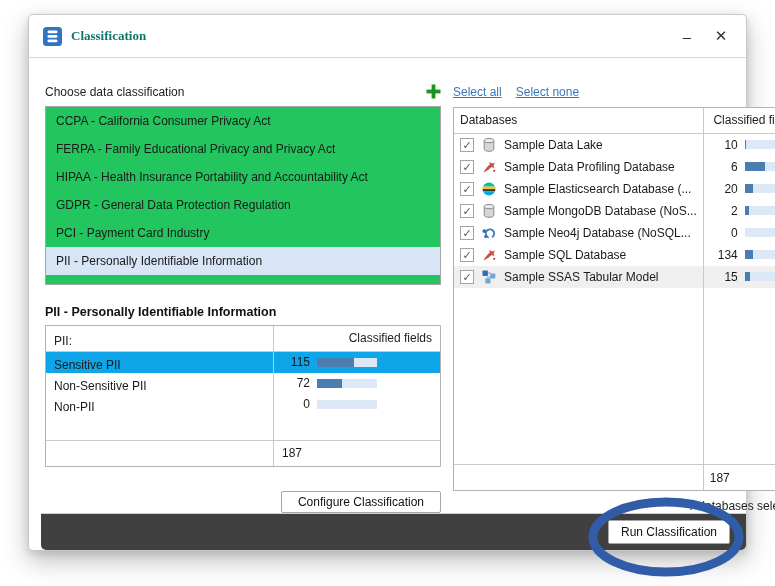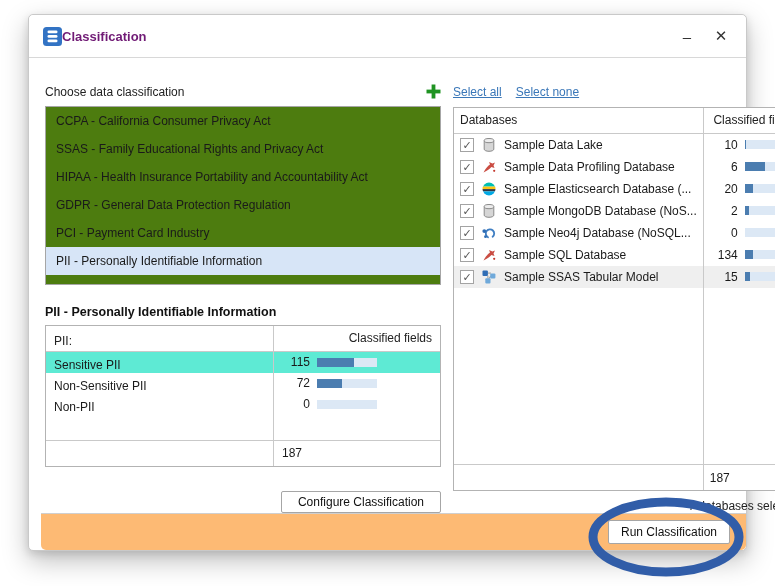--- a/index.html
+++ b/index.html
@@ -7,35 +7,35 @@
     font-family:"Liberation Sans", sans-serif; font-size:12px; color:#1a1a1a;
     overflow:hidden; position:relative; }
 
   .dialog { position:absolute; left:28px; top:14px; width:719px; height:537px;
     background:#fff; border:1px solid #c9c9c9; border-radius:5px;
     box-shadow:0 10px 26px rgba(0,0,0,.25), 0 3px 8px rgba(0,0,0,.12); }
 
   .titlebar { height:43px; display:flex; align-items:center; padding:0 8px 0 14px;
     border-bottom:1px solid #d8d8d8; border-radius:5px 5px 0 0; background:#fff; }
   .app-logo { width:19px; height:19px; flex:0 0 auto; }
-  .title-text { font-weight:bold; font-size:13px; color:#701a75; }
+  .title-text { font-weight:bold; font-size:13px; margin-left:9px; color:#0f766e;font-family:Liberation Serif, serif; }
   .win-controls { margin-left:auto; display:flex; }
   .win-btn { width:34px; height:30px; display:flex; align-items:center; justify-content:center;
     font-size:15px; color:#333; cursor:default; background:transparent; border:none; }
 
   .content { position:absolute; top:44px; left:0; right:0; bottom:37px;
     padding:20px 16px 0 16px; display:flex; gap:12px; }
   .left-pane { width:396px; flex:0 0 auto; display:flex; flex-direction:column; }
   .right-pane { flex:1; display:flex; flex-direction:column; }
 
   .row-label { height:26px; display:flex; align-items:center; }
   .row-label .lbl { color:#222; }
   .plus-btn { margin-left:auto; width:15px; height:15px; display:flex; cursor:pointer; }
 
-  .listbox { border:1px solid #a6a6a6; height:184px; margin-top:2px; background:#4d7c0f; overflow:hidden; }
+  .listbox { border:1px solid #a6a6a6; height:184px; margin-top:2px; background:#22c55e; overflow:hidden; }
   .list-item { height:28px; line-height:28px; padding:0 10px; white-space:nowrap;
     overflow:hidden; text-overflow:ellipsis; }
   .list-item.selected { background:#d7e5f7; }
 
   .pii-heading { margin-top:20px; font-weight:bold; font-size:12.5px; color:#111; }
 
   .grid-table { border:1px solid #b3b3b3; margin-top:6px; display:flex; flex-direction:column; background:#fff; }
   .pii-table { height:146px; }
   .db-table  { height:386px; margin-top:2px; }
 
@@ -49,21 +49,21 @@
   .c2 { flex:1; border-left:1px solid #c9c9c9; padding:0 8px; display:flex;
     align-items:center; align-self:stretch; }
   .head-right { justify-content:flex-end; }
 
   .d1 { flex:1; padding:0 6px; display:flex; align-items:center; gap:7px;
     overflow:hidden; white-space:nowrap; align-self:stretch; }
   .d2 { width:100px; border-left:1px solid #c9c9c9; padding:0 6px; display:flex;
     align-items:center; align-self:stretch; }
 
   .pii-row { height:21px; }
-  .pii-row.hl { background:#5eead4; }
+  .pii-row.hl { background:#0ea5e9; }
   .db-row { height:22px; }
   .db-row.hl { background:#efefef; }
   .db-name { overflow:hidden; text-overflow:ellipsis; }
 
   .num { width:28px; text-align:right; margin-right:7px; flex:0 0 auto; }
   .bar-track { height:9px; background:#dce8f5; flex:1; max-width:60px; }
   .db-track { max-width:52px; }
   .bar-fill { height:100%; background:#4b7db0; }
 
   .checkbox { width:14px; height:14px; border:1px solid #a3a3a3; background:#fff;
@@ -74,21 +74,21 @@
   .links-row { height:26px; display:flex; align-items:center; gap:14px; }
   .link { color:#3a77b8; text-decoration:underline; cursor:pointer; }
 
   .summary { margin-top:8px; text-align:right; color:#222; padding-right:2px; }
 
   .btn { border:1px solid #a6a6a6; background:#fff; border-radius:2px;
     font-family:"Liberation Sans", sans-serif; font-size:12px; color:#111; cursor:pointer; }
   .configure-btn { margin-top:24px; align-self:flex-end; height:23px; padding:0 16px; }
 
   .footer { position:absolute; left:12px; right:0; bottom:0; height:37px;
-    border-top:1px solid #cfcfcf; border-radius:0 0 5px 5px; background:#fdba74; }
+    border-top:1px solid #cfcfcf; border-radius:0 0 5px 5px; background:#404040; }
   .run-btn { position:absolute; right:16px; top:6px; width:122px; height:24px; }
 
   .annotation-ellipse { position:absolute; left:585px; top:495px; z-index:10; pointer-events:none; }
 </style>
 </head>
 <body>
 
 <div class="dialog">
 
   <div class="titlebar">
@@ -115,21 +115,21 @@
         <span class="plus-btn">
           <svg width="15" height="15" viewBox="0 0 15 15">
             <rect x="5.6" y="0.5" width="3.8" height="14" fill="#1f9322"></rect>
             <rect x="0.5" y="5.6" width="14" height="3.8" fill="#1f9322"></rect>
           </svg>
         </span>
       </div>
 
       <div class="listbox" id="classification-list">
           <div class="list-item">CCPA - California Consumer Privacy Act</div>
-          <div class="list-item">SSAS - Family Educational Rights and Privacy Act</div>
+          <div class="list-item">FERPA - Family Educational Privacy and Privacy Act</div>
           <div class="list-item">HIPAA - Health Insurance Portability and Accountability Act</div>
           <div class="list-item">GDPR - General Data Protection Regulation</div>
           <div class="list-item">PCI - Payment Card Industry</div>
           <div class="list-item selected">PII - Personally Identifiable Information</div>
         </div>
 
       <div class="pii-heading">PII - Personally Identifiable Information</div>
 
       <div class="grid-table pii-table">
         <div class="t-row t-head">

